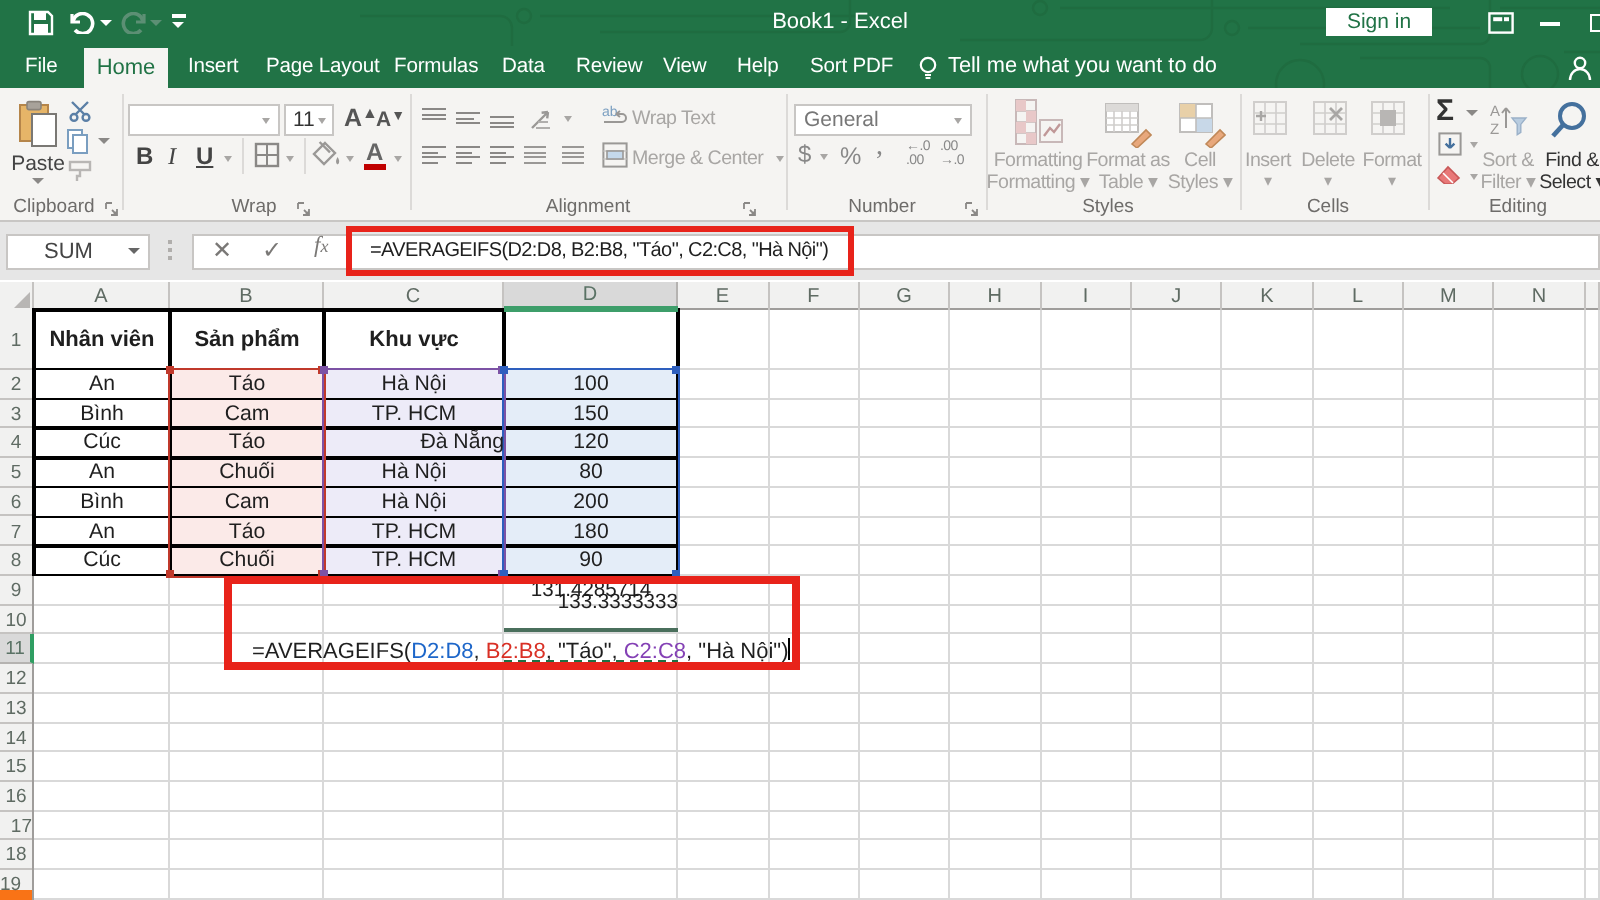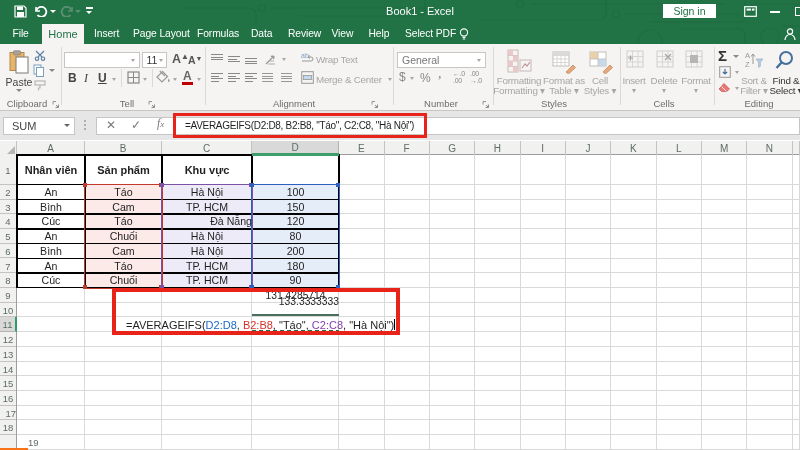--- a/index.html
+++ b/index.html
@@ -58,26 +58,27 @@
   </div>
 <div class="abs" style="left:0;top:23px;width:800px;height:21px;background:#217346;overflow:hidden;">
     <div class="abs" style="left:12.5px;top:0;height:21px;color:#fff;font-size:10.3px;letter-spacing:-0.1px;line-height:21px;white-space:nowrap;">File</div>
     <div class="abs" style="left:94px;top:0;height:21px;color:#fff;font-size:10.3px;letter-spacing:-0.1px;line-height:21px;white-space:nowrap;">Insert</div>
     <div class="abs" style="left:133px;top:0;height:21px;color:#fff;font-size:10.3px;letter-spacing:-0.1px;line-height:21px;white-space:nowrap;">Page Layout</div>
     <div class="abs" style="left:197px;top:0;height:21px;color:#fff;font-size:10.3px;letter-spacing:-0.1px;line-height:21px;white-space:nowrap;">Formulas</div>
     <div class="abs" style="left:251px;top:0;height:21px;color:#fff;font-size:10.3px;letter-spacing:-0.1px;line-height:21px;white-space:nowrap;">Data</div>
     <div class="abs" style="left:288px;top:0;height:21px;color:#fff;font-size:10.3px;letter-spacing:-0.1px;line-height:21px;white-space:nowrap;">Review</div>
     <div class="abs" style="left:331.5px;top:0;height:21px;color:#fff;font-size:10.3px;letter-spacing:-0.1px;line-height:21px;white-space:nowrap;">View</div>
     <div class="abs" style="left:368.5px;top:0;height:21px;color:#fff;font-size:10.3px;letter-spacing:-0.1px;line-height:21px;white-space:nowrap;">Help</div>
-    <div class="abs" style="left:405px;top:0;height:21px;color:#fff;font-size:10.3px;letter-spacing:-0.1px;line-height:21px;white-space:nowrap;">Select PDF</div>
+    <div class="abs" style="left:405px;top:0;height:21px;color:#fff;font-size:10.3px;letter-spacing:-0.1px;line-height:21px;white-space:nowrap;">Sort PDF</div>
     <div class="abs" style="left:42px;top:1px;width:42px;height:20px;background:#f5f4f2;color:#217346;font-size:11px;text-align:center;line-height:20px;">Home</div>
     <svg class="abs" style="left:459px;top:5px;" width="10" height="13" viewBox="0 0 10 13">
 <circle cx="5" cy="4.5" r="3.6" fill="none" stroke="#fff" stroke-width="1.1"></circle>
 <path d="M3.5 9.5 h3 M3.8 11 h2.4" stroke="#fff" stroke-width="1.1"></path>
 </svg>
+    <div class="abs" style="left:474px;top:0;height:21px;color:#fff;font-size:10.9px;line-height:21px;">Tell me what you want to do</div>
     <svg class="abs" style="left:620px;top:0;" width="180" height="21" viewBox="0 0 180 21">
       <g fill="none" stroke="#1f6c40" stroke-width="1.2">
         <circle cx="30" cy="19" r="12"></circle>
         <path d="M60 6 h60 a5 5 0 0 1 5 5 v10"></path>
         <circle cx="150" cy="14" r="9"></circle>
         <path d="M162 3 h18"></path>
       </g>
     </svg>
     <svg class="abs" style="left:784px;top:4.5px;" width="12" height="13" viewBox="0 0 12 13">
 <circle cx="6" cy="3.5" r="2.6" fill="none" stroke="#fff" stroke-width="1.2"></circle>
@@ -85,21 +86,21 @@
 </svg>
   </div>
 <div class="abs" style="left:0;top:44px;width:800px;height:67px;background:#f5f4f2;border-bottom:1px solid #c8c6c4;overflow:hidden;">
     <div class="abs" style="left:60.5px;top:3px;width:1px;height:58px;background:#dcdad8;"></div>
     <div class="abs" style="left:205px;top:3px;width:1px;height:58px;background:#dcdad8;"></div>
     <div class="abs" style="left:393px;top:3px;width:1px;height:58px;background:#dcdad8;"></div>
     <div class="abs" style="left:492.5px;top:3px;width:1px;height:58px;background:#dcdad8;"></div>
     <div class="abs" style="left:620px;top:3px;width:1px;height:58px;background:#dcdad8;"></div>
     <div class="abs" style="left:713.5px;top:3px;width:1px;height:58px;background:#dcdad8;"></div>
     <div class="abs" style="left:-18px;top:54px;width:90px;text-align:center;font-size:9.5px;color:#6e6c6a;">Clipboard</div>
-    <div class="abs" style="left:82px;top:54px;width:90px;text-align:center;font-size:9.5px;color:#6e6c6a;">Tell</div>
+    <div class="abs" style="left:82px;top:54px;width:90px;text-align:center;font-size:9.5px;color:#6e6c6a;">Wrap</div>
     <div class="abs" style="left:249px;top:54px;width:90px;text-align:center;font-size:9.5px;color:#6e6c6a;">Alignment</div>
     <div class="abs" style="left:396px;top:54px;width:90px;text-align:center;font-size:9.5px;color:#6e6c6a;">Number</div>
     <div class="abs" style="left:509px;top:54px;width:90px;text-align:center;font-size:9.5px;color:#6e6c6a;">Styles</div>
     <div class="abs" style="left:619px;top:54px;width:90px;text-align:center;font-size:9.5px;color:#6e6c6a;">Cells</div>
     <div class="abs" style="left:714px;top:54px;width:90px;text-align:center;font-size:9.5px;color:#6e6c6a;">Editing</div>
     <svg class="abs" style="left:52px;top:56.5px;" width="7" height="7" viewBox="0 0 7 7">
       <path d="M1 1 v-0 M1 0.5 h3 M1 0.5 v3 M6.5 3.5 v3 h-3 M4 4 l2.2 2.2 M6.2 4.6 v1.6 M4.6 6.2 h1.6" stroke="#8a8886" stroke-width="0.9" fill="none"></path>
     </svg>
     <svg class="abs" style="left:148px;top:56.5px;" width="7" height="7" viewBox="0 0 7 7">
       <path d="M1 1 v-0 M1 0.5 h3 M1 0.5 v3 M6.5 3.5 v3 h-3 M4 4 l2.2 2.2 M6.2 4.6 v1.6 M4.6 6.2 h1.6" stroke="#8a8886" stroke-width="0.9" fill="none"></path>
@@ -284,21 +285,21 @@
     <div class="rl" style="left:734px;top:30.5px;width:40px;">Sort &amp;</div>
     <div class="rl" style="left:734px;top:41px;width:40px;">Filter ▾</div>
     <svg class="abs" style="left:775px;top:6px;" width="20" height="20" viewBox="0 0 20 20">
 <circle cx="11" cy="8" r="6" fill="none" stroke="#44709d" stroke-width="2"></circle>
 <path d="M6.5 12.5 L1.5 18" stroke="#44709d" stroke-width="2.4"></path>
 </svg>
     <div class="rld" style="left:766px;top:30.5px;width:40px;">Find &amp;</div>
     <div class="rld" style="left:766px;top:41px;width:40px;">Select ▾</div>
   </div>
 <div class="abs" style="left:0;top:111px;width:800px;height:29px;background:#e6e6e6;">
-    <div class="abs" style="left:3px;top:6px;width:72px;height:18px;background:#fff;border:1px solid #c8c6c4;font-size:11px;color:#444;line-height:16px;padding-left:8px;">SUM</div>
+    <div class="abs" style="left:3px;top:6px;width:72px;height:18px;background:#fff;border:1px solid #c8c6c4;font-size:11px;color:#444;line-height:16px;padding-left:18px;">SUM</div>
     <div class="dd" style="left:64px;top:13px;border-top-color:#666;"></div>
     <div class="abs" style="left:84px;top:9px;width:2px;height:2px;background:#b0aeac;box-shadow:0 4px 0 #b0aeac, 0 8px 0 #b0aeac;"></div>
     <div class="abs" style="left:96px;top:6px;width:704px;height:18px;background:#fff;border:1px solid #c8c6c4;"></div>
     <div class="abs" style="left:106px;top:7px;font-size:12px;color:#7a7876;">✕</div>
     <div class="abs" style="left:131px;top:7px;font-size:12px;color:#7a7876;">✓</div>
     <div class="abs" style="left:157px;top:6px;font-size:11.5px;font-style:italic;font-family:'Liberation Serif',serif;color:#7a7876;"><i>f</i><span style="font-size:9px;">x</span></div>
     <div class="abs" style="left:185px;top:8.5px;font-size:10px;letter-spacing:-0.3px;color:#1f1f1f;white-space:nowrap;">=AVERAGEIFS(D2:D8, B2:B8, "Táo", C2:C8, "Hà Nội")</div>
     <div class="abs" style="left:173px;top:1.5px;width:254px;height:25.5px;border:3.5px solid #e8231a;"></div>
   </div>
 <div class="abs" style="left:0;top:140px;width:800px;height:310px;background:#fff;overflow:hidden;">
@@ -367,21 +368,21 @@
     <div class="abs" style="left:0;top:147.94px;width:16px;height:14.72px;border-bottom:1px solid #c5c3c1;font-size:9.5px;color:#5f6b63;text-align:center;line-height:16px;">9</div>
     <div class="abs" style="left:0;top:162.66px;width:16px;height:14.72px;border-bottom:1px solid #c5c3c1;font-size:9.5px;color:#5f6b63;text-align:center;line-height:16px;">10</div>
     <div class="abs" style="left:0;top:177.38px;width:17px;height:14.72px;background:#d9d9d9;border-right:2px solid #2f9e62;border-bottom:1px solid #b5b3b1;font-size:9.5px;color:#5a7265;text-align:center;line-height:15px;">11</div>
     <div class="abs" style="left:0;top:192.10px;width:16px;height:14.72px;border-bottom:1px solid #c5c3c1;font-size:9.5px;color:#5f6b63;text-align:center;line-height:16px;">12</div>
     <div class="abs" style="left:0;top:206.82px;width:16px;height:14.72px;border-bottom:1px solid #c5c3c1;font-size:9.5px;color:#5f6b63;text-align:center;line-height:16px;">13</div>
     <div class="abs" style="left:0;top:221.54px;width:16px;height:14.72px;border-bottom:1px solid #c5c3c1;font-size:9.5px;color:#5f6b63;text-align:center;line-height:16px;">14</div>
     <div class="abs" style="left:0;top:236.26px;width:16px;height:14.72px;border-bottom:1px solid #c5c3c1;font-size:9.5px;color:#5f6b63;text-align:center;line-height:16px;">15</div>
     <div class="abs" style="left:0;top:250.98px;width:16px;height:14.72px;border-bottom:1px solid #c5c3c1;font-size:9.5px;color:#5f6b63;text-align:center;line-height:16px;">16</div>
     <div class="abs" style="left:0;top:265.70px;width:16px;height:14.72px;border-bottom:1px solid #c5c3c1;font-size:9.5px;color:#5f6b63;text-align:right;line-height:16px;">17</div>
     <div class="abs" style="left:0;top:280.42px;width:16px;height:14.72px;border-bottom:1px solid #c5c3c1;font-size:9.5px;color:#5f6b63;text-align:center;line-height:16px;">18</div>
-    <div class="abs" style="left:0;top:295.14px;width:16px;height:14.72px;border-bottom:2px solid #f97316;font-size:9.5px;color:#5f6b63;text-align:left;line-height:16px;padding-left:28px;">19</div>
+    <div class="abs" style="left:0;top:295.14px;width:16px;height:14.72px;border-bottom:5px solid #f97316;font-size:9.5px;color:#5f6b63;text-align:left;line-height:16px;">19</div>
     <div class="abs" style="left:0;top:309.86px;width:16px;height:14.72px;border-bottom:1px solid #c5c3c1;font-size:9.5px;color:#5f6b63;text-align:center;line-height:16px;">20</div>
     <div class="abs" style="left:85px;top:44.90px;width:77px;height:14.72px;background:#fbeae8;"></div>
     <div class="abs" style="left:162px;top:44.90px;width:90px;height:14.72px;background:#edebf8;"></div>
     <div class="abs" style="left:252px;top:44.90px;width:87px;height:14.72px;background:#e4edf8;"></div>
     <div class="abs" style="left:85px;top:59.62px;width:77px;height:14.72px;background:#fbeae8;"></div>
     <div class="abs" style="left:162px;top:59.62px;width:90px;height:14.72px;background:#edebf8;"></div>
     <div class="abs" style="left:252px;top:59.62px;width:87px;height:14.72px;background:#e4edf8;"></div>
     <div class="abs" style="left:85px;top:74.34px;width:77px;height:14.72px;background:#fbeae8;"></div>
     <div class="abs" style="left:162px;top:74.34px;width:90px;height:14.72px;background:#edebf8;"></div>
     <div class="abs" style="left:252px;top:74.34px;width:87px;height:14.72px;background:#e4edf8;"></div>

